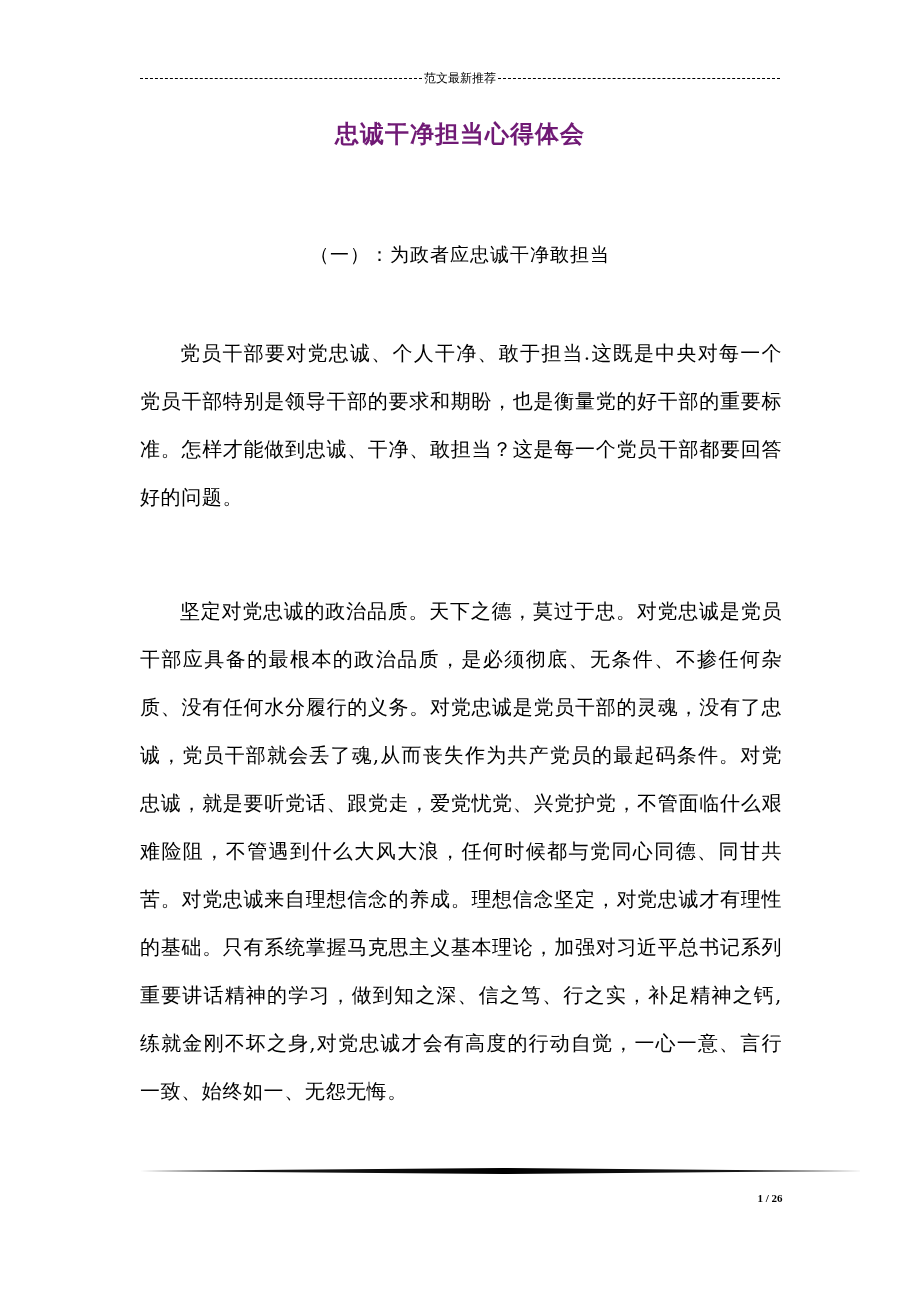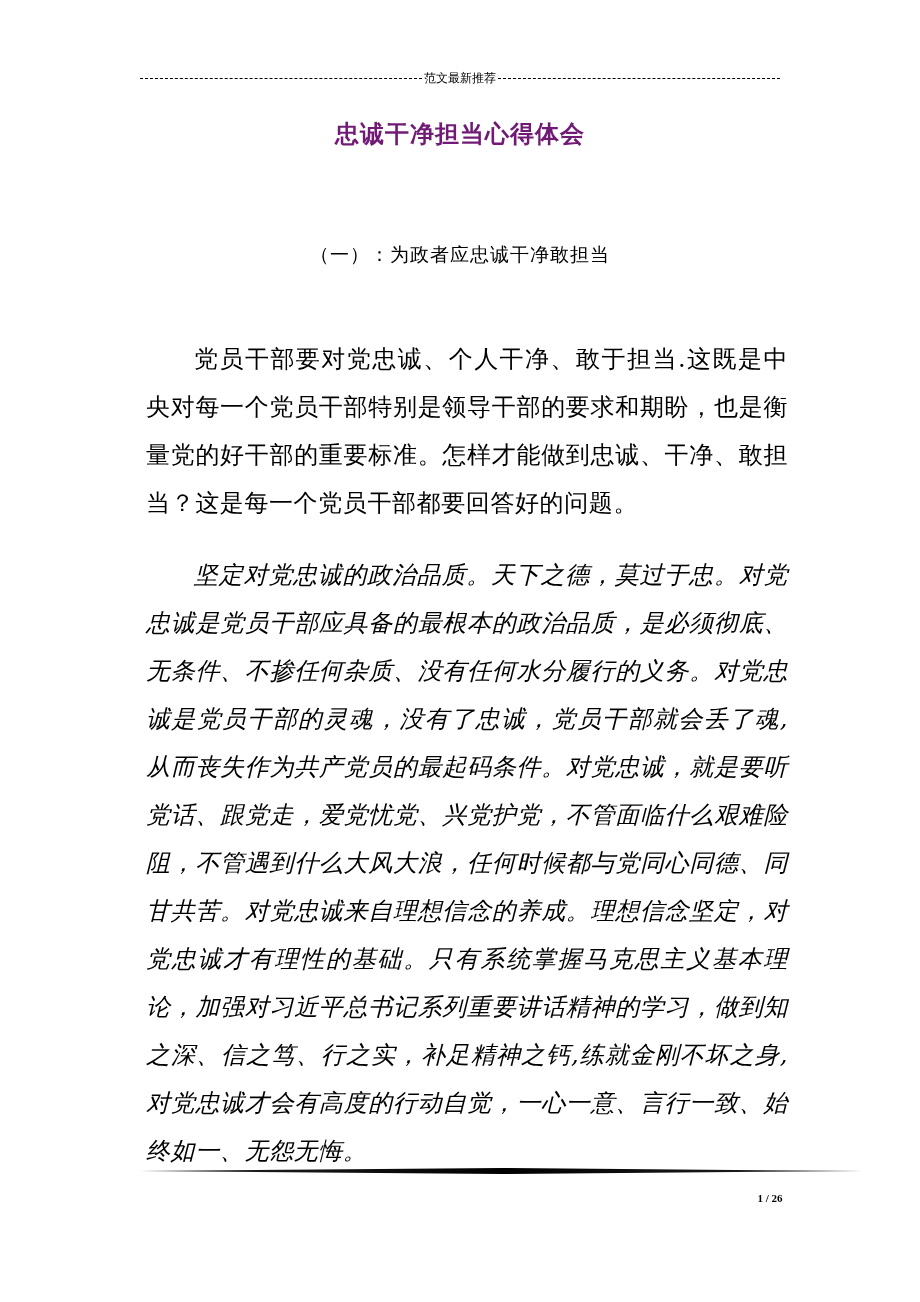--- a/index.html
+++ b/index.html
@@ -56,29 +56,29 @@
       left: 0;
       width: 920px;
       text-align: center;
       font-size: 19px;
       letter-spacing: 1px;
     }
     .body-text {
       position: absolute;
       left: 140px;
       width: 642px;
-      font-size: 24px;
+      font-size: 20px;
       line-height: 48px;
       text-align: justify;
       text-indent: 2em;
       letter-spacing: 0.6px;
-      margin: 6px;
+      margin: 0;
     }
     .p1 { top: 329px; }
-    .p2 { top: 545px; font-style: italic; }
+    .p2 { top: 587px; }
     .footer-line {
       position: absolute;
       top: 1168px;
       left: 140px;
       width: 724px;
       height: 6px;
     }
     .page-number {
       position: absolute;
       top: 1192px;

